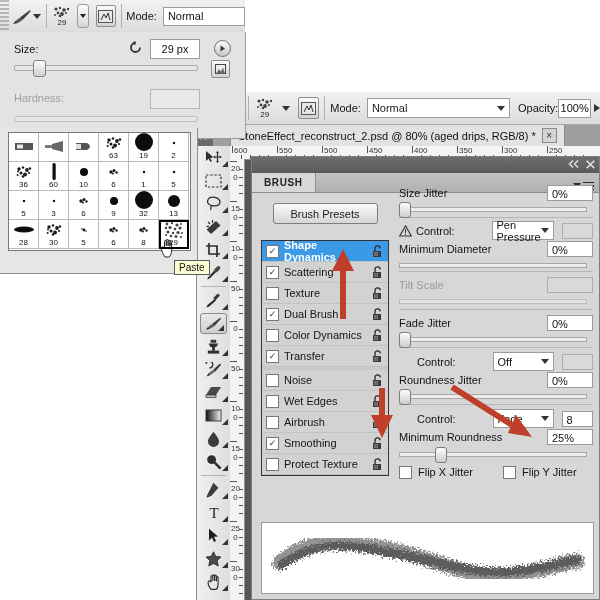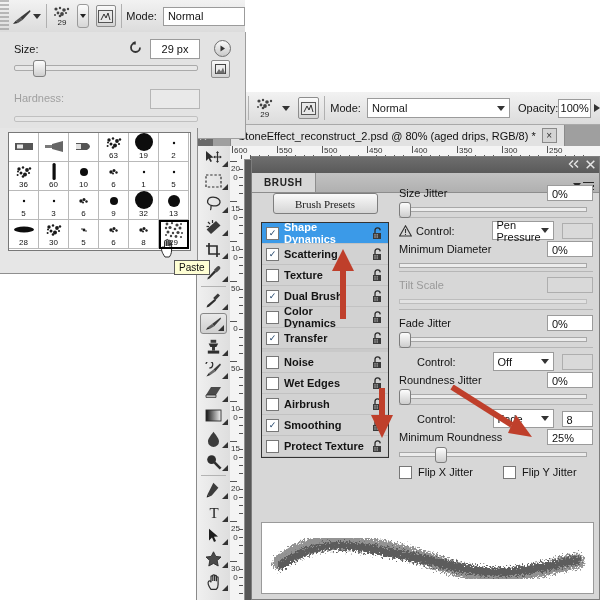--- a/index.html
+++ b/index.html
@@ -96,33 +96,33 @@
   #bp-tabrow{height:19px;background:linear-gradient(#c2c2c2,#b0b0b0);display:flex;align-items:flex-end;
     border-bottom:1px solid #8d8d8d;}
   #bp-tab{height:19px;background:#d7d7d7;border-right:1px solid #8d8d8d;display:flex;align-items:center;
     padding:0 12px;font-size:10px;font-weight:bold;letter-spacing:.6px;color:#222;}
   .hamb{margin-left:auto;display:flex;align-items:center;gap:2px;padding:0 5px 2px 0;}
   .hamb .lines{display:flex;flex-direction:column;gap:2px;}
   .hamb .lines i{display:block;width:11px;height:1.5px;background:#2a2a2a;}
 
   
   #bp-left{position:absolute;left:9px;top:30px;width:128px;}
-  .presets-btn{width:103px;height:19px;margin:6px auto;display:flex;align-items:center;justify-content:center;
-    border:1px solid #7e7e7e;border-radius:3px;background:linear-gradient(#fafafa,#d5d5d5);font-size:11px;color:#1a1a1a;font-family:Liberation Serif, serif;}
+  .presets-btn{width:103px;height:19px;margin:16px auto;display:flex;align-items:center;justify-content:center;
+    border:1px solid #7e7e7e;border-radius:3px;background:linear-gradient(#fafafa,#d5d5d5);font-size:11px;color:#1a1a1a;}
   #opt-list{margin-top:8px;border:1px solid #333;background:#d2d2d2;}
   .opt-head{height:19px;display:flex;align-items:center;justify-content:center;font-size:11px;color:#111;
     background:#d2d2d2;border-bottom:1px solid #aaa;}
   .opt-row{height:20px;display:flex;align-items:center;padding:0 4px;gap:5px;
     border-bottom:1px solid #c2c2c2;background:#d2d2d2;position:relative;}
   .opt-row.sel{background:#3b9ae8;}
   .opt-row.sel .opt-lbl{color:#fff;font-weight:bold;}
   .opt-row.gaptop{border-top:3px solid #c9c9c9;}
   .cb{width:11px;height:11px;border:1px solid #777;background:#fff;display:flex;align-items:center;
     justify-content:center;font-size:9px;line-height:9px;color:#1b3f66;flex:none;}
-  .opt-lbl{font-size:11px;color:#141414;flex:1;font-weight:bold;}
+  .opt-lbl{font-size:11px;color:#141414;flex:1;}
   .lockico{width:12px;height:13px;flex:none;}
 
   
   #bp-right{position:absolute;left:147px;top:28px;width:194px;}
   .ctl-lbl{font-size:11px;color:#141414;}
   .ctl-lbl.dim{color:#9a9a9a;}
   .valbox{width:46px;height:16px;background:#fff;border:1px solid #9b9b9b;font-size:11px;
     line-height:16px;padding-left:4px;box-sizing:border-box;color:#111;}
   .valbox.dis{background:#d9d9d9;border-color:#aeaeae;}
   .sld-track{height:3px;background:#ececec;border:1px solid #a8a8a8;}

